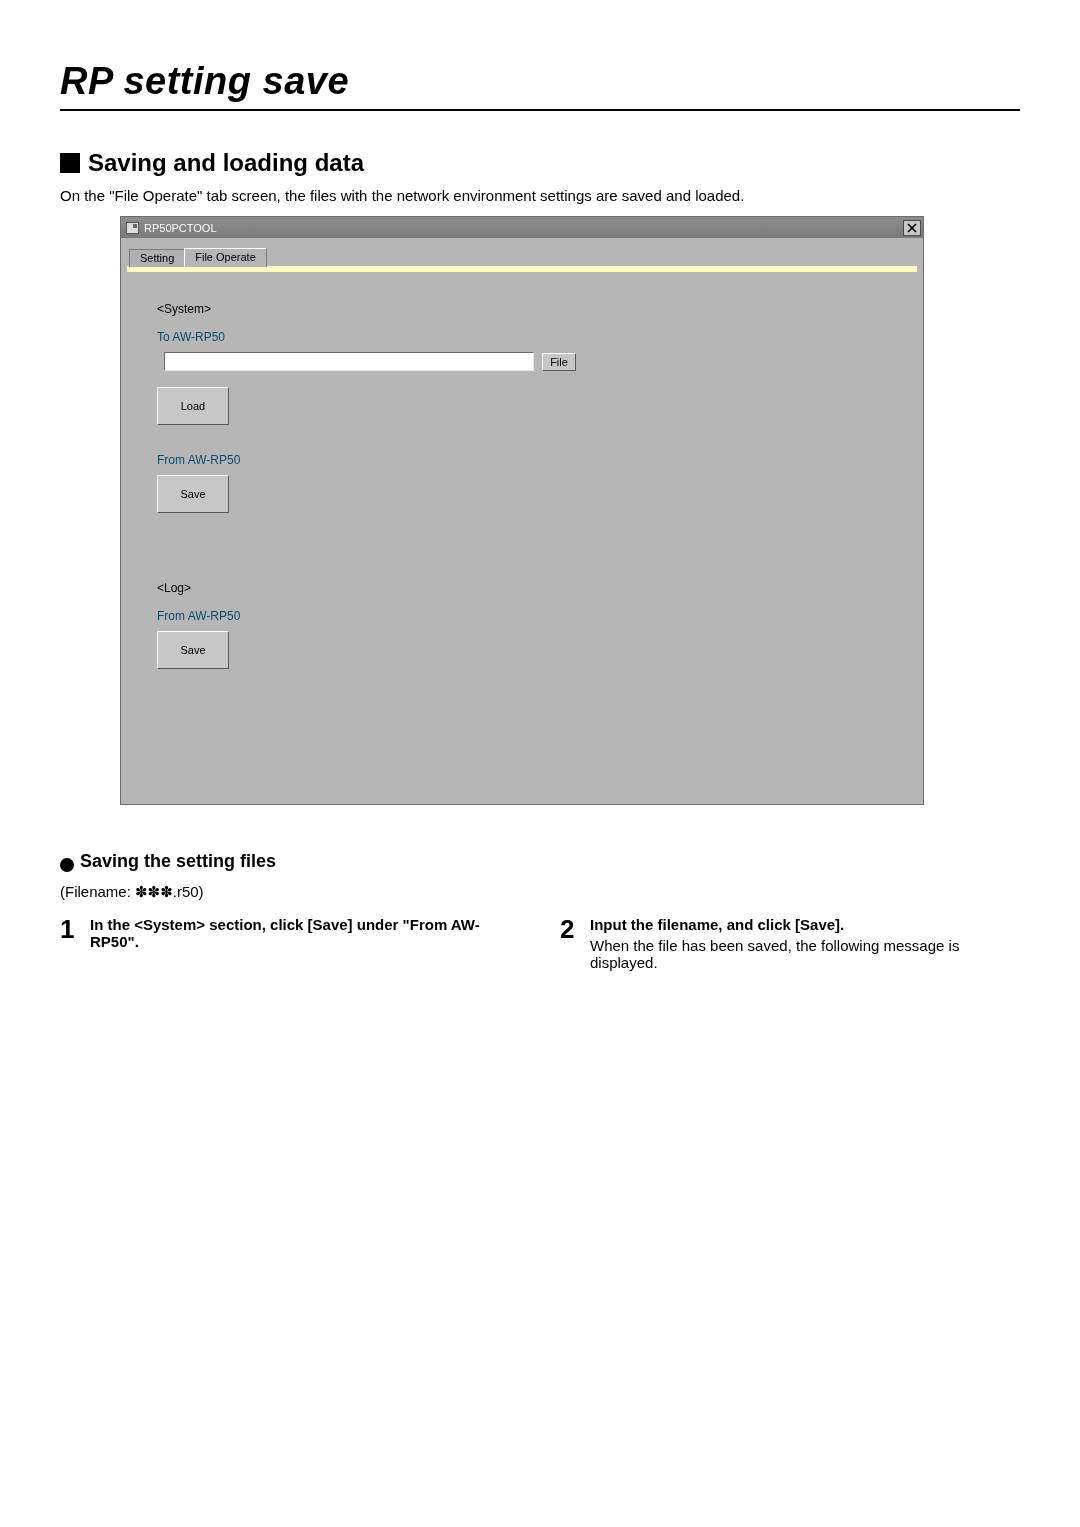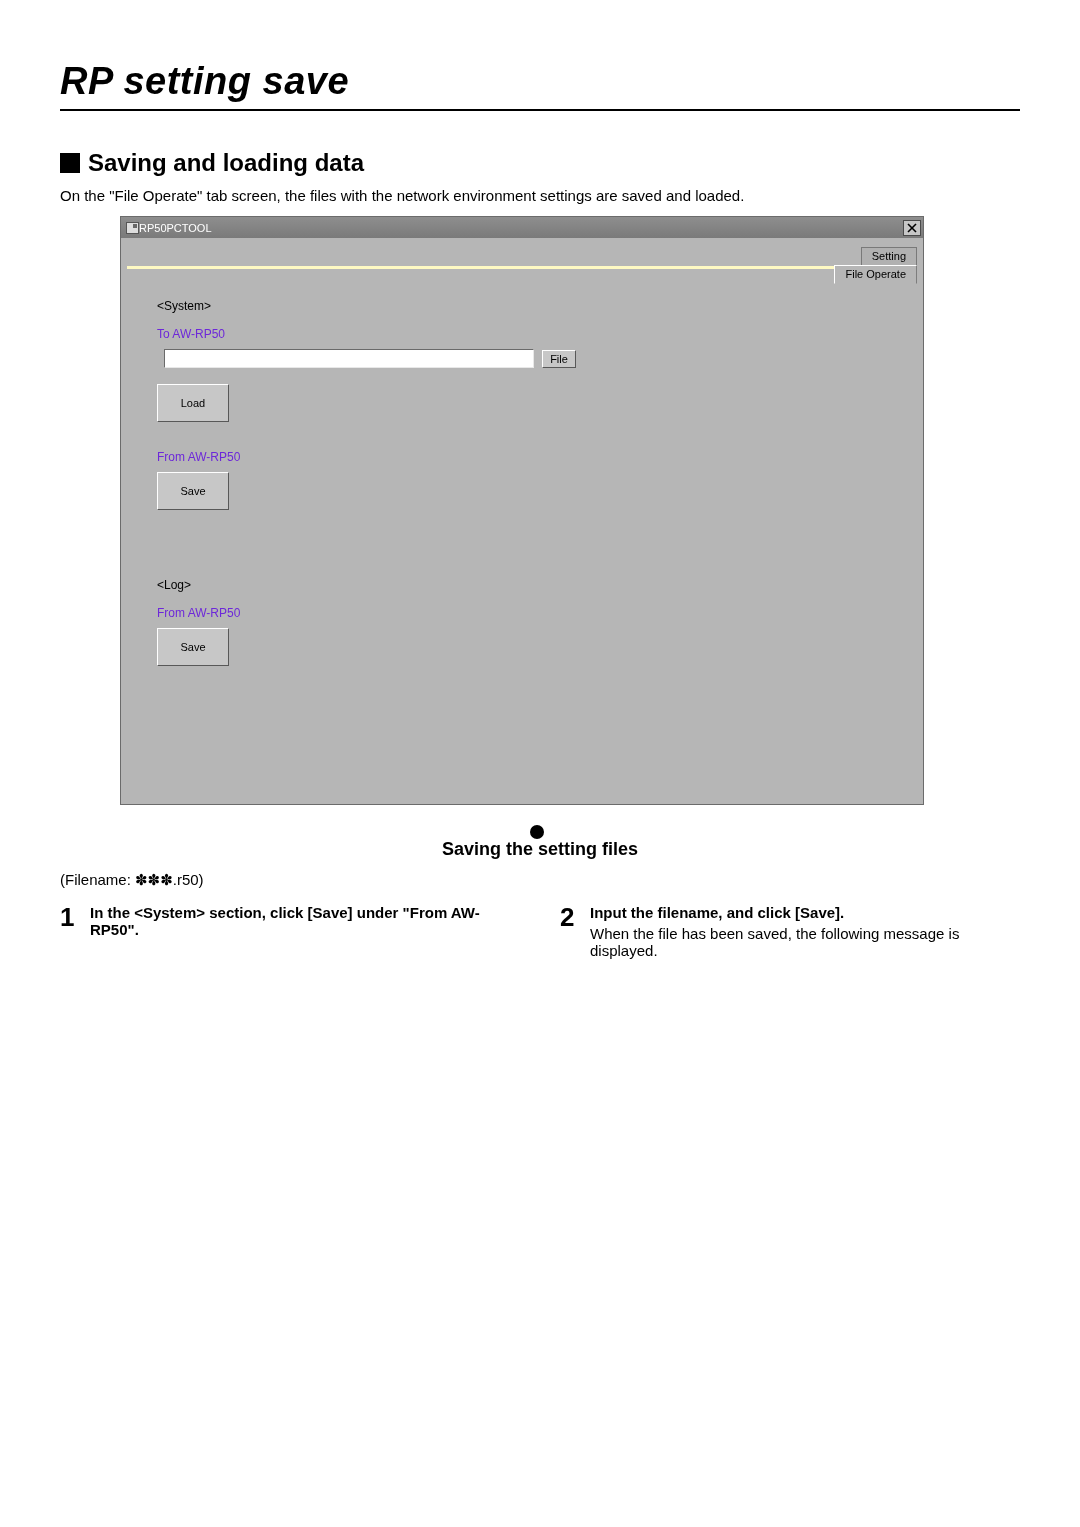--- a/index.html
+++ b/index.html
@@ -20,57 +20,57 @@
   
   .app-frame {
     width: 804px; margin-left: 60px; border: 1px solid #6b6b6b; background: #b6b6b6;
   }
   .titlebar {
     display: flex; align-items: center; justify-content: space-between;
     height: 21px; padding: 0 2px;
     background: linear-gradient(#8e8e8e, #7a7a7a);
     color: #fff; font-size: 11px;
   }
-  .titlebar-left { display: flex; align-items: center; padding-left: 3px; }
+  .titlebar-left { display: flex; align-items: center; gap: 5px; padding-left: 3px; }
   .app-icon {
     width: 13px; height: 12px; background: #ddd; border: 1px solid #555; position: relative;
   }
   .app-icon::after {
     content: ""; position: absolute; right: 1px; top: 1px; width: 4px; height: 4px; background: #666;
   }
   .close-btn {
     width: 18px; height: 16px; border: 1px solid #4a4a4a; background: #c7c7c7;
     display: flex; align-items: center; justify-content: center; cursor: pointer;
   }
   .close-btn svg { width: 10px; height: 10px; }
 
   .client { background: #b6b6b6; padding: 8px 6px 18px 6px; position: relative; min-height: 560px; }
 
-  .tabs { display: flex; align-items: flex-end; height: 20px; margin-left: 2px; flex-direction: column; }
+  .tabs { display: flex; align-items: flex-end; height: 20px; margin-left: 2px; }
   .tab {
     font-size: 11px; padding: 2px 10px 3px 10px;
     border: 1px solid #7d7d7d; border-bottom: none;
     background: #b6b6b6; position: relative; top: 1px; cursor: pointer;
   }
   .tab.inactive { filter: brightness(0.97); }
   .tab.active {
     background: #b6b6b6; border-bottom: 1px solid #b6b6b6; z-index: 2;
     border-top: 1px solid #fff; border-left: 1px solid #fff;
   }
   .tab + .tab { margin-left: -1px; }
 
   .tab-panel {
-    border-top: 3px solid #fef9c3;
+    border-top: 6px solid #fef9c3;
     margin-top: 0;
     padding: 30px 30px 10px 30px;
     min-height: 520px;
   }
 
   .grp-label { font-size: 12px; margin-bottom: 14px; color: #000; }
-  .fld-label { font-size: 12px; margin-bottom: 8px; color: #6d28d9; }
+  .fld-label { font-size: 12px; margin-bottom: 8px; color: #0c4a6e; }
 
   .file-row { display: flex; align-items: center; gap: 8px; margin-bottom: 16px; padding-left: 7px; }
   .file-input {
     width: 370px; height: 19px; background: #fff;
     border-top: 1px solid #6a6a6a; border-left: 1px solid #6a6a6a;
     border-right: 1px solid #e8e8e8; border-bottom: 1px solid #e8e8e8;
     font-size: 11px; padding: 0 3px;
   }
   .btn {
     min-width: 72px; height: 38px; font-size: 11px; text-align: center;
@@ -80,21 +80,21 @@
     cursor: pointer; display: inline-flex; align-items: center; justify-content: center;
   }
   .btn.small { min-width: 34px; height: 18px; }
 
   .btn-row { margin-bottom: 28px; }
   .btn-row .btn { padding: 0 22px; }
 
   .section-gap { height: 40px; }
 
   
-  .sub-row { display: flex; align-items: center; margin-top: 20px; margin-bottom: 10px; flex-direction: column; }
+  .sub-row { display: flex; align-items: flex-end; margin-top: 46px; margin-bottom: 10px; }
   .bullet-circle { width: 14px; height: 14px; border-radius: 50%; background: #000; margin-right: 6px; }
   .sub-text { font-size: 18px; font-weight: 700; }
 
   .para { font-size: 15px; line-height: 1.35; }
 
   .steps { display: flex; gap: 40px; margin-top: 14px; }
   .step { flex: 1; display: flex; gap: 10px; }
   .step-num { font-size: 26px; font-weight: 700; font-family: Arial, sans-serif; line-height: 1; min-width: 20px; }
   .step-body { font-size: 15px; }
   .step-title { font-weight: 700; margin-bottom: 4px; }

